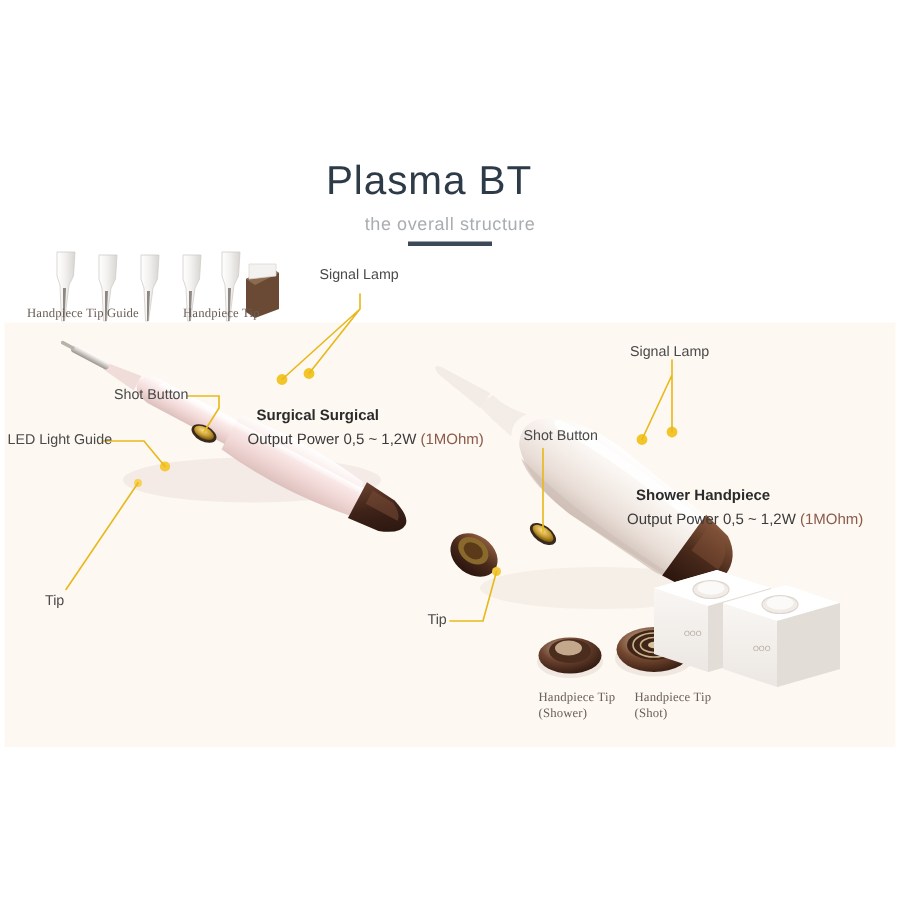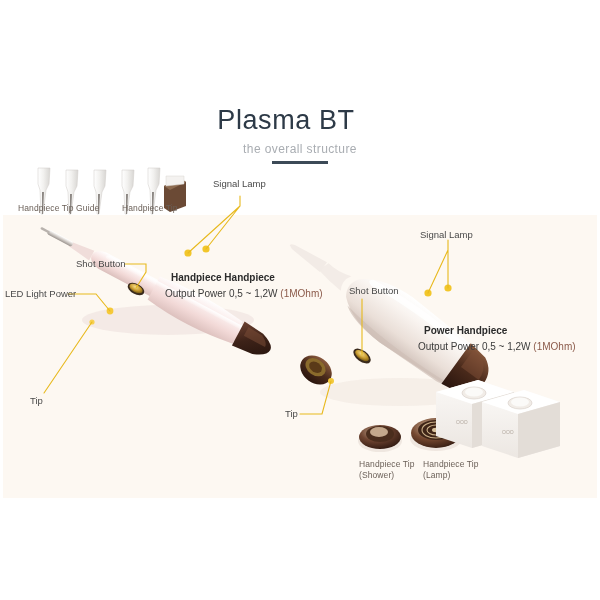--- a/index.html
+++ b/index.html
@@ -48,20 +48,21 @@
     width: 594px; height: 283px;
     background: #fdf8f2;
   }
   
   .label {
     position: absolute;
     font-size: 8.5px;
     color: #6a5f57;
     white-space: nowrap;
     letter-spacing: 0.1px;
+    font-family: Liberation Serif, serif;
   }
   .callout {
     position: absolute;
     font-size: 9.5px;
     color: #4a4a4a;
     white-space: nowrap;
     text-align: right;
   }
   .spec-title {
     position: absolute;
@@ -325,35 +326,35 @@
 
       <path d="M300,414 L322,414 L331,381"></path>
     </g>
   </svg>
 
   <div class="label" style="left:18px; top:203px;">Handpiece Tip Guide</div>
   <div class="label" style="left:122px; top:203px;">Handpiece Tip</div>
 
   <div class="callout" style="left:213px; top:178px;">Signal Lamp</div>
   <div class="callout" style="left:76px; top:258px;">Shot Button</div>
-  <div class="callout" style="left:5px; top:288px;">LED Light Power</div>
+  <div class="callout" style="left:5px; top:288px;">LED Light Guide</div>
   <div class="callout" style="left:30px; top:395px;">Tip</div>
 
-  <div class="spec-title" style="left:171px; top:272px;">Handpiece Handpiece</div>
+  <div class="spec-title" style="left:171px; top:272px;">Surgical Surgical</div>
   <div class="spec-line" style="left:165px; top:288px;">
     <span>Output Power 0,5 ~ 1,2W </span><span class="ohm">(1MOhm)</span>
   </div>
 
   <div class="callout" style="left:420px; top:229px;">Signal Lamp</div>
   <div class="callout" style="left:349px; top:285px;">Shot Button</div>
   <div class="callout" style="left:285px; top:408px;">Tip</div>
 
-  <div class="spec-title" style="left:424px; top:325px;">Power Handpiece</div>
+  <div class="spec-title" style="left:424px; top:325px;">Shower Handpiece</div>
   <div class="spec-line" style="left:418px; top:341px;">
     <span>Output Power 0,5 ~ 1,2W </span><span class="ohm">(1MOhm)</span>
   </div>
 
   <div class="label" style="left:359px; top:459px;">Handpiece Tip</div>
   <div class="label" style="left:359px; top:470px;">(Shower)</div>
   <div class="label" style="left:423px; top:459px;">Handpiece Tip</div>
-  <div class="label" style="left:423px; top:470px;">(Lamp)</div>
+  <div class="label" style="left:423px; top:470px;">(Shot)</div>
 
 </div>
 
 </body></html>

